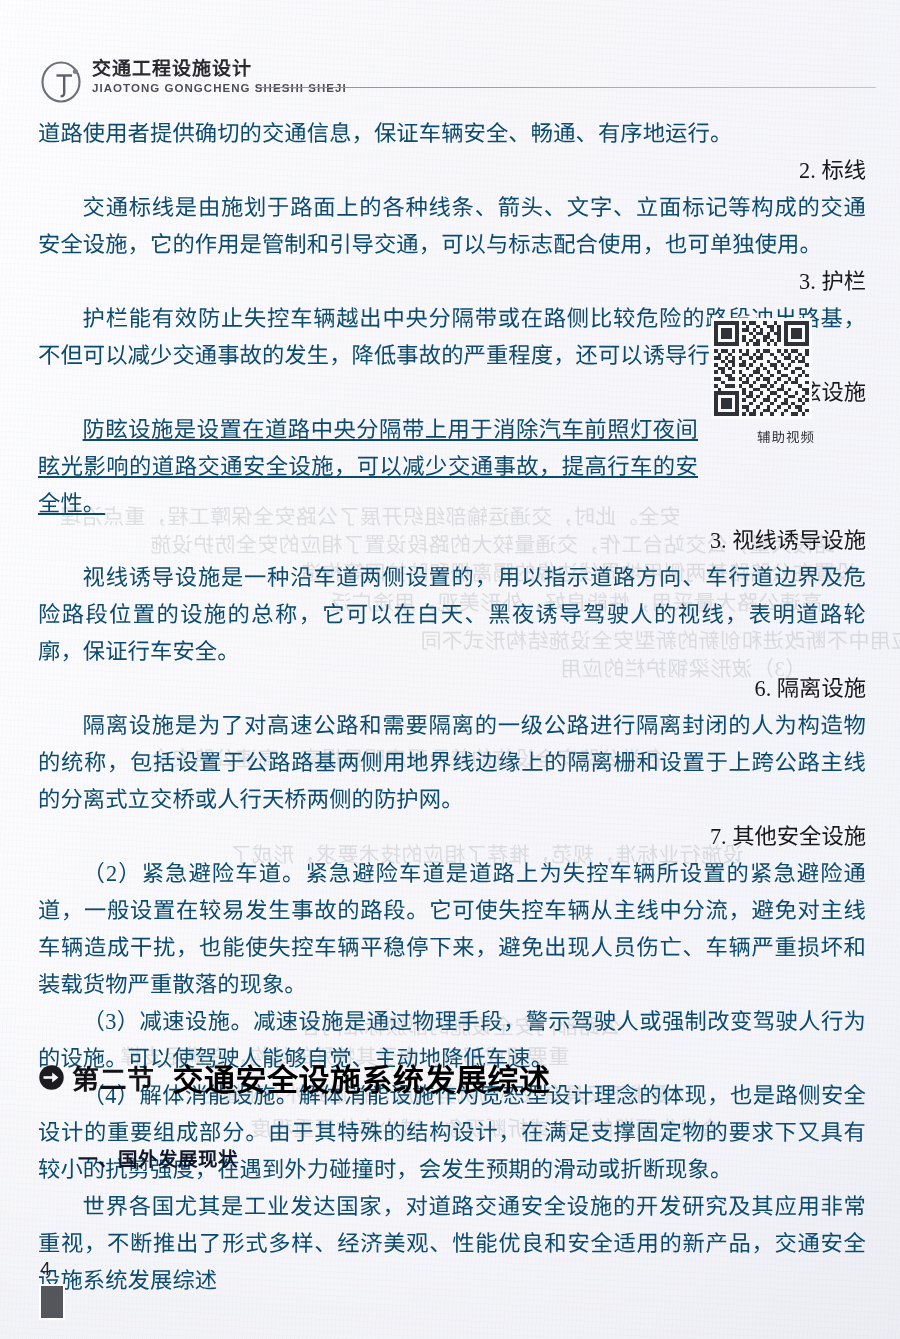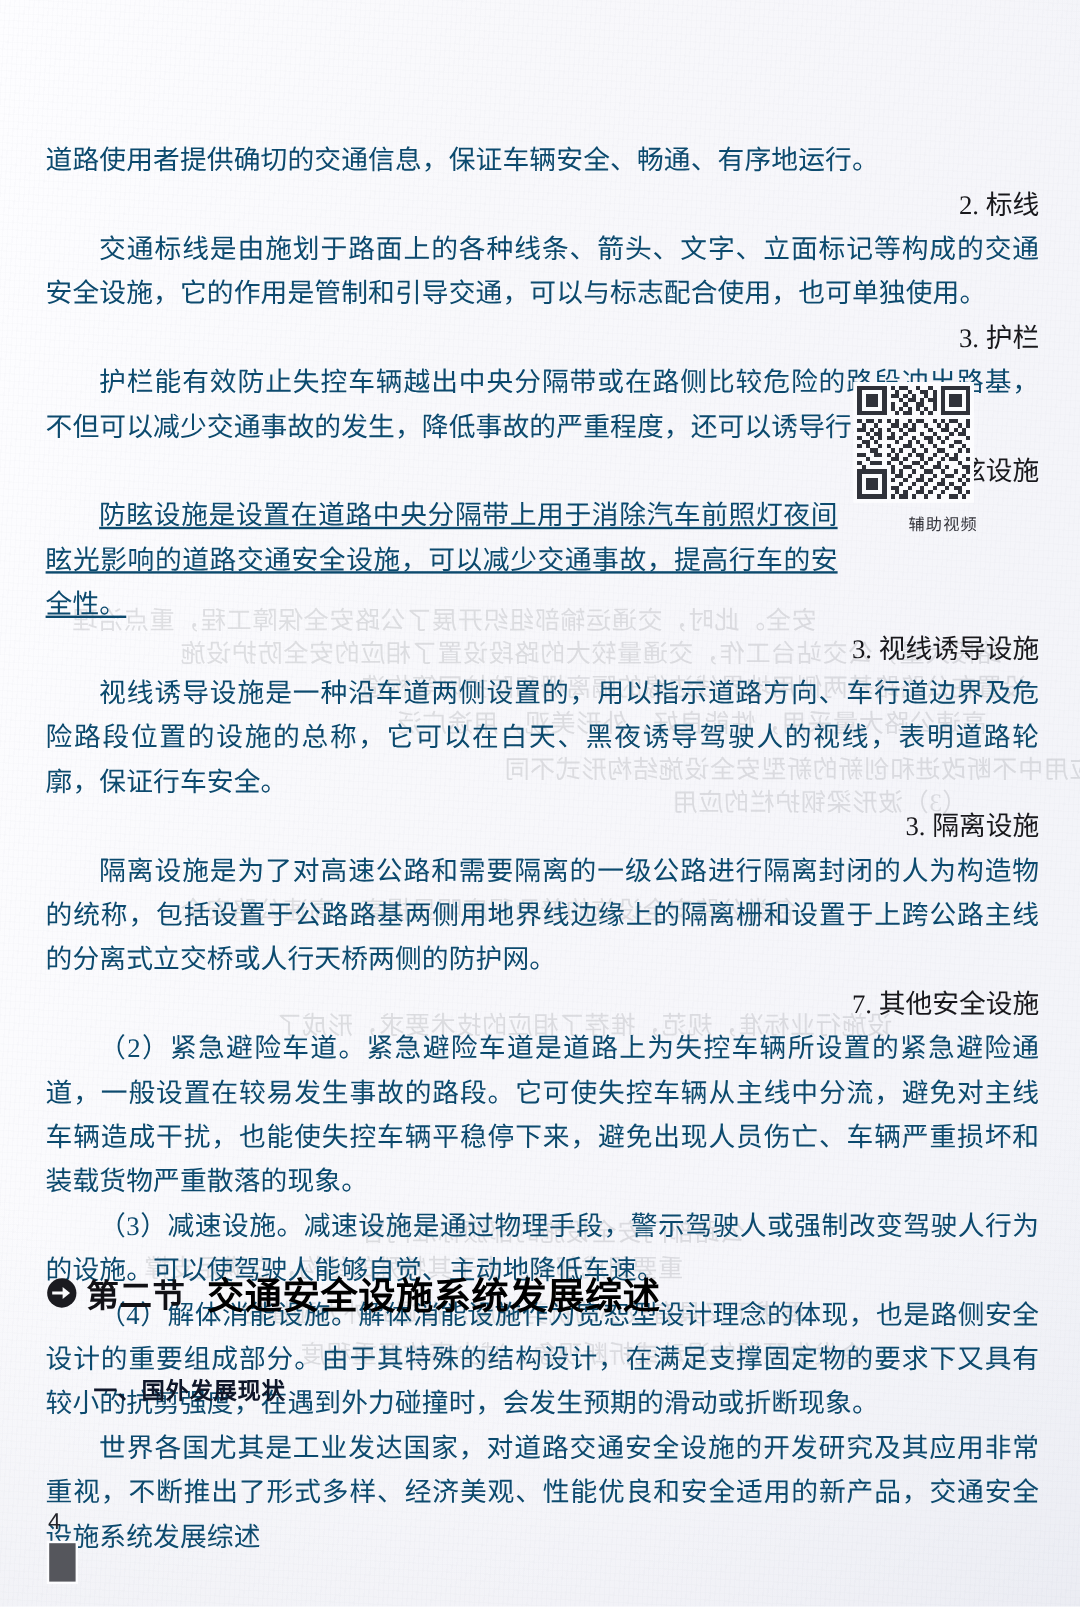--- a/index.html
+++ b/index.html
@@ -240,37 +240,51 @@
     <div class="ghost-line" style="left:150px; top:742px; font-size:21px;">各类公路安全设施的普及程度明显提高，高速公路安全</div>
     <div class="ghost-line" style="left:230px; top:838px; font-size:21px;">设施行业标准，规范，推荐了相应的技术要求，形成了</div>
     <div class="ghost-line" style="left:300px; top:1010px; font-size:21px;">公路部门安全设施的部颁标准内容</div>
     <div class="ghost-line" style="left:120px; top:1040px; font-size:21px;">重要组成部分。由于其特殊的结构，在满足支撑</div>
     <div class="ghost-line" style="left:200px; top:1078px; font-size:21px;">要求下又具有较小的抗剪强度，在遇到外力碰撞时</div>
     <div class="ghost-line" style="left:250px; top:1112px; font-size:21px;">会发生预期的滑动或折断现象，减少事故严重程度</div>
   </div>
 
   <div class="scan-grain"></div>
 
+  <div class="header">
+    <svg class="logo-mark" viewBox="0 0 46 44">
+      <ellipse cx="21" cy="22" rx="18.5" ry="19.5" fill="none" stroke="#6d6f78" stroke-width="2.1"></ellipse>
+      <path d="M30 13 Q24 7.5 17 11" fill="none" stroke="#fbfbfd" stroke-width="4"></path>
+      <path d="M16.5 15.5 L32 15.5" stroke="#5d5f68" stroke-width="2.4" fill="none"></path>
+      <path d="M24.2 15.5 L24.2 33 Q24.2 36.4 20.6 36.1" fill="none" stroke="#5d5f68" stroke-width="2.4"></path>
+      <circle cx="35.4" cy="11.6" r="2.5" fill="#7d7f88"></circle>
+    </svg>
+    <div class="header-titles">
+      <div class="header-cn">交通工程设施设计</div>
+      <div class="header-py">JIAOTONG GONGCHENG SHESHI SHEJI</div>
+    </div>
+    <div class="header-rule"></div>
+  </div>
 
   <div class="body-col">
     <p class="para">道路使用者提供确切的交通信息，保证车辆安全、畅通、有序地运行。</p>
 
     <p class="subnum">2. 标线</p>
     <p class="para indent">交通标线是由施划于路面上的各种线条、箭头、文字、立面标记等构成的交通安全设施，它的作用是管制和引导交通，可以与标志配合使用，也可单独使用。</p>
 
     <p class="subnum">3. 护栏</p>
     <p class="para indent">护栏能有效防止失控车辆越出中央分隔带或在路侧比较危险的路段冲出路基，不但可以减少交通事故的发生，降低事故的严重程度，还可以诱导行车视线。</p>
 
     <p class="subnum">7. 防眩设施</p>
     <p class="para indent" style="width:660px;text-decoration:underline;">防眩设施是设置在道路中央分隔带上用于消除汽车前照灯夜间眩光影响的道路交通安全设施，可以减少交通事故，提高行车的安全性。</p>
 
     <p class="subnum">3. 视线诱导设施</p>
     <p class="para indent">视线诱导设施是一种沿车道两侧设置的，用以指示道路方向、车行道边界及危险路段位置的设施的总称，它可以在白天、黑夜诱导驾驶人的视线，表明道路轮廓，保证行车安全。</p>
 
-    <p class="subnum">3. 隔离设施</p>
+    <p class="subnum">6. 隔离设施</p>
     <p class="para indent">隔离设施是为了对高速公路和需要隔离的一级公路进行隔离封闭的人为构造物的统称，包括设置于公路路基两侧用地界线边缘上的隔离栅和设置于上跨公路主线的分离式立交桥或人行天桥两侧的防护网。</p>
 
     <p class="subnum">7. 其他安全设施</p>
     <p class="para indent">（2）紧急避险车道。紧急避险车道是道路上为失控车辆所设置的紧急避险通道，一般设置在较易发生事故的路段。它可使失控车辆从主线中分流，避免对主线车辆造成干扰，也能使失控车辆平稳停下来，避免出现人员伤亡、车辆严重损坏和装载货物严重散落的现象。</p>
     <p class="para indent">（3）减速设施。减速设施是通过物理手段，警示驾驶人或强制改变驾驶人行为的设施。可以使驾驶人能够自觉、主动地降低车速。</p>
     <p class="para indent">（4）解体消能设施。解体消能设施作为宽恕型设计理念的体现，也是路侧安全设计的重要组成部分。由于其特殊的结构设计，在满足支撑固定物的要求下又具有较小的抗剪强度，在遇到外力碰撞时，会发生预期的滑动或折断现象。</p>
   </div>
 
   <div class="qr-block">
     <svg class="qr-code" viewBox="0 0 29 29" shape-rendering="crispEdges">

